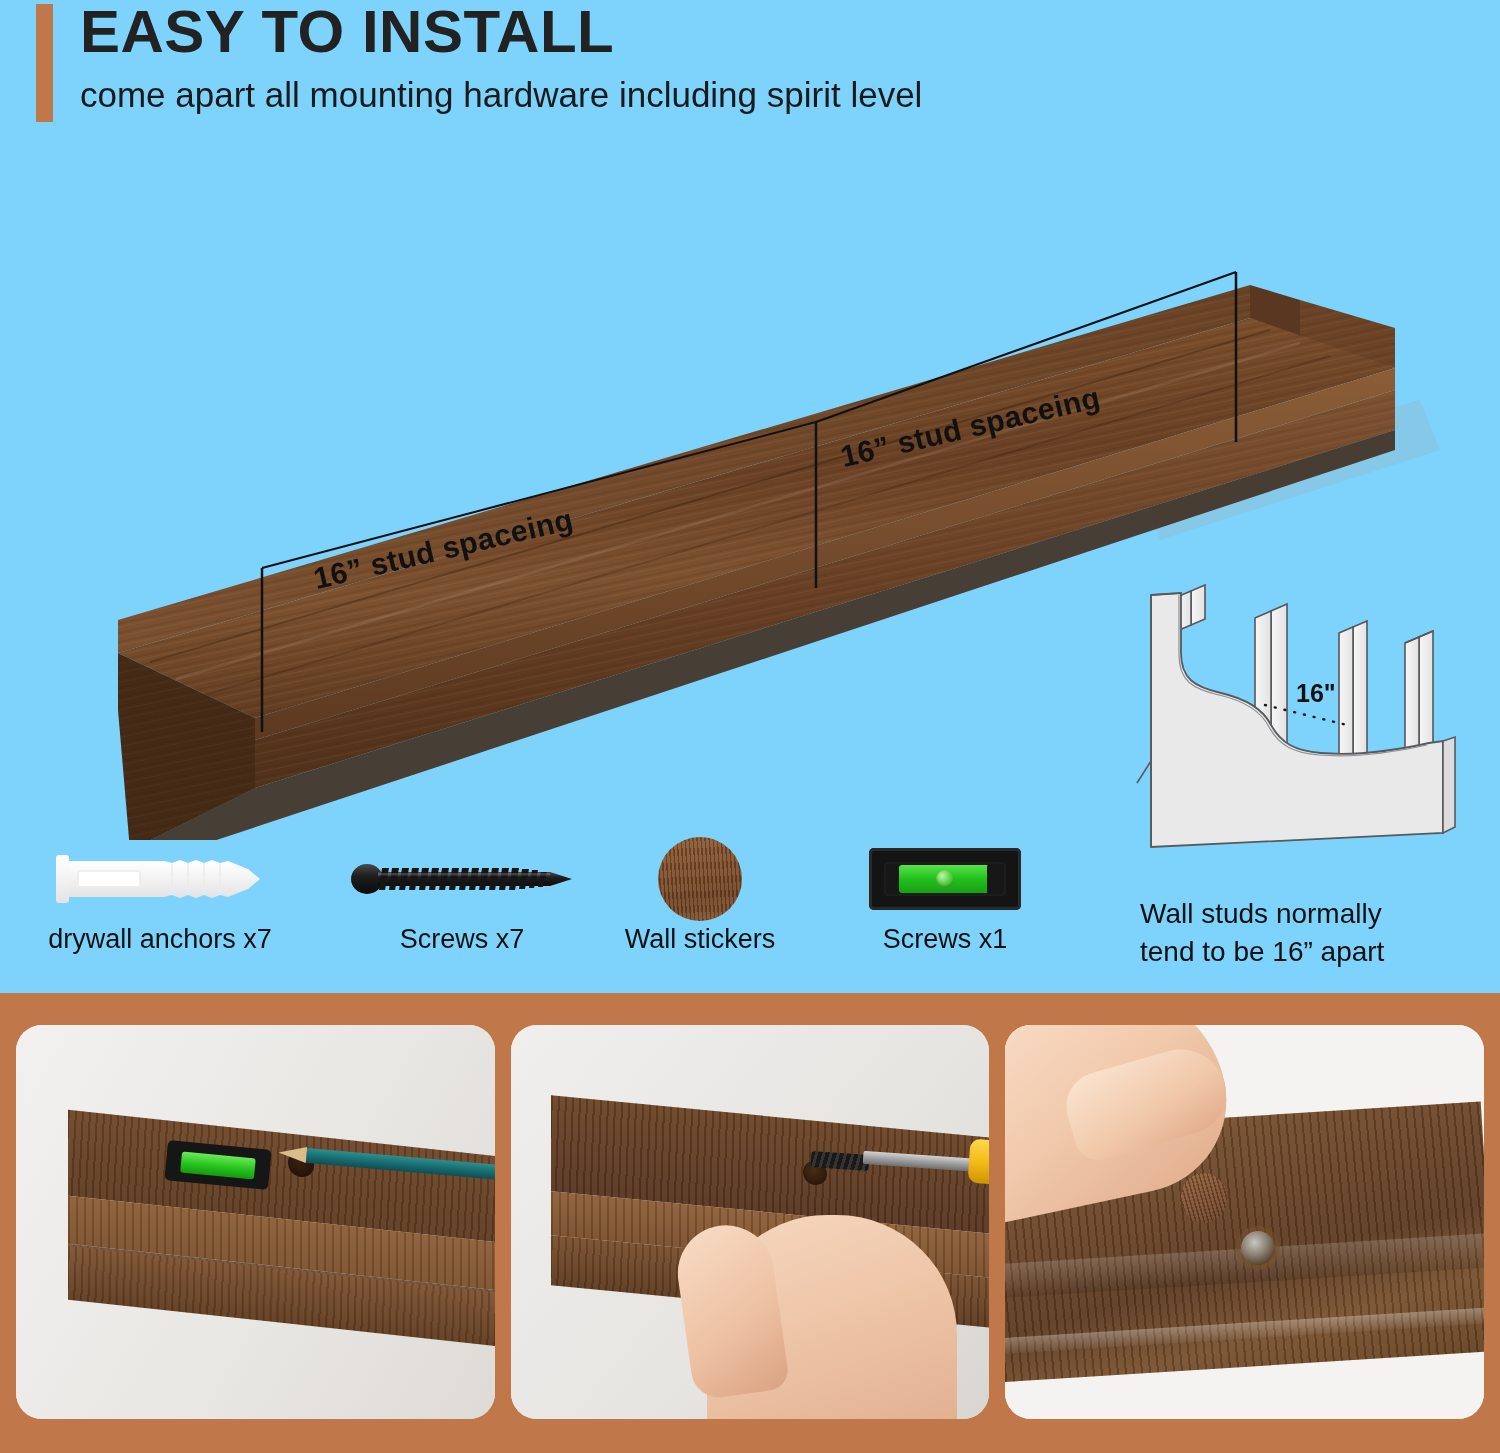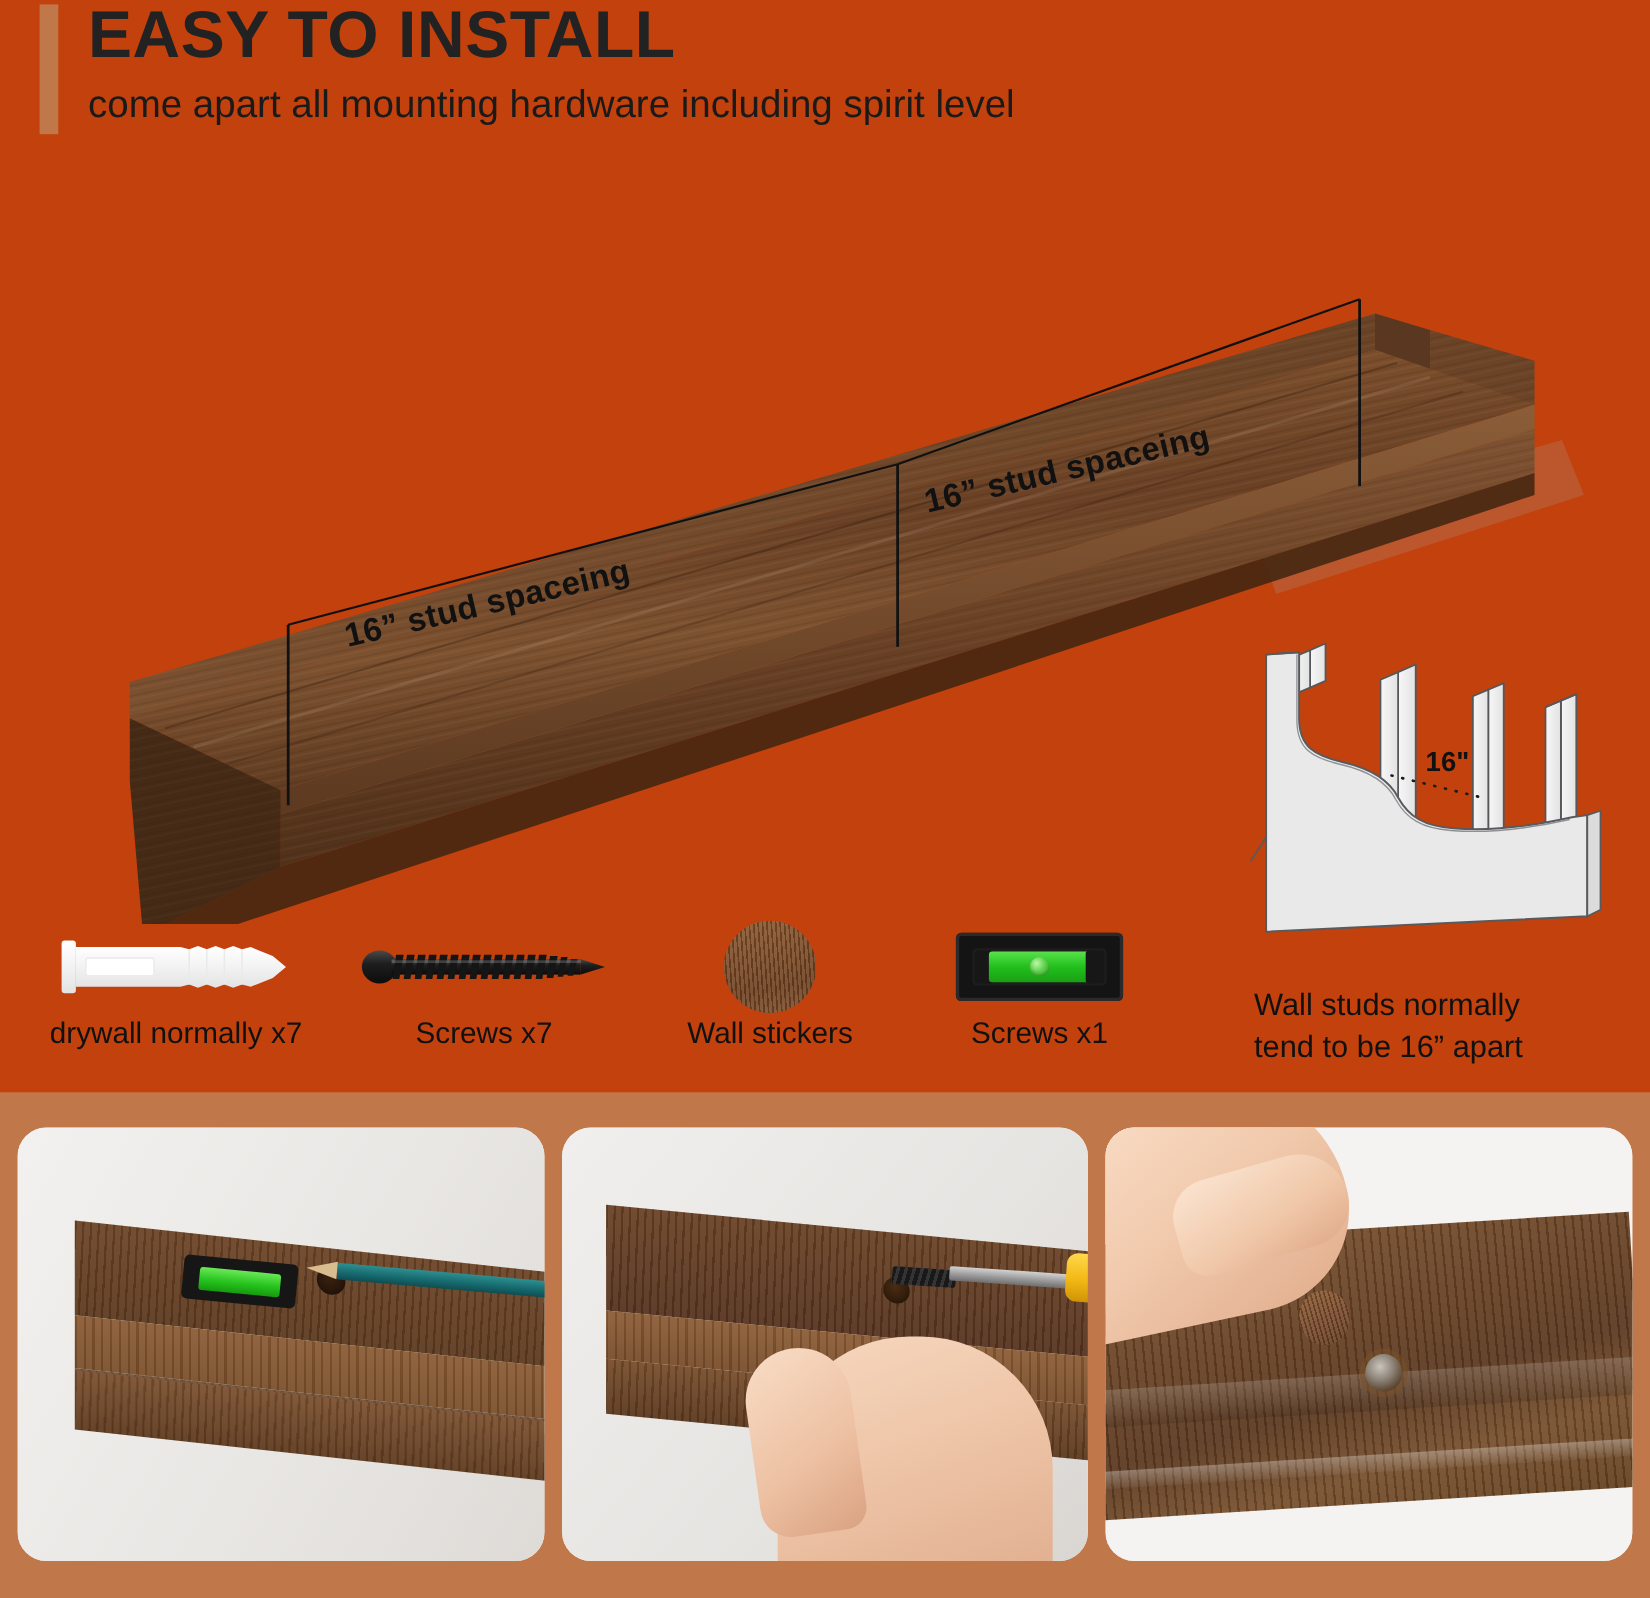--- a/index.html
+++ b/index.html
@@ -9,21 +9,21 @@
     height: 1453px;
     background: #ffffff;
     font-family: "Liberation Sans", sans-serif;
     overflow: hidden;
   }
 
   #page {
     position: relative;
     width: 1500px;
     height: 1453px;
-    background: #c2410c;
+    background: #7dd3fc;
   }
 
   
   .header {
     position: absolute;
     left: 0; top: 0;
     width: 1500px; height: 140px;
     display: flex;
     align-items: flex-start;
   }
@@ -123,21 +123,21 @@
     justify-content: center;
   }
   .hw-label {
     font-size: 27px;
     font-weight: 400;
     color: #111111;
     white-space: nowrap;
     margin-top: 6px;
   }
   .hw-anchors { left: 10px;  top: 0;  width: 300px; }
-  .hw-screws  { left: 320px; top: 0;  width: 240px; }
+  .hw-screws  { left: 342px; top: 0;  width: 240px; }
   .hw-stick   { left: 590px; top: 0;  width: 220px; }
   .hw-level   { left: 845px; top: 0;  width: 200px; }
 
   
   .anchor-icon { width: 216px; height: 56px; }
   
   .screw-icon { width: 228px; height: 42px; }
   
   .sticker-icon {
     width: 84px; height: 84px; border-radius: 50%;
@@ -552,21 +552,21 @@
           <rect x="26" y="20" width="62" height="16" rx="2" fill="#ffffff" stroke="#ececec" stroke-width="1.5"></rect>
 
           <g stroke="#eaeaea" stroke-width="1.4" fill="none">
             <path d="M120,12 L120,44"></path>
               <path d="M136,12 L136,44"></path>
             <path d="M152,12 L152,44"></path>
               <path d="M168,12 L168,44"></path>
           </g>
         </svg>
       </div>
-      <div class="hw-label">drywall normally  x7</div>
+      <div class="hw-label">drywall anchors  x7</div>
     </div>
 
     <div class="hw-item hw-screws">
       <div class="hw-icon">
         <svg class="screw-icon" viewBox="0 0 228 42">
           <defs>
             <linearGradient id="steelG" x1="0" y1="0" x2="0" y2="1">
               <stop offset="0%" stop-color="#4a4a4a"></stop>
               <stop offset="40%" stop-color="#1e1e1e"></stop>
               <stop offset="100%" stop-color="#0c0c0c"></stop>

